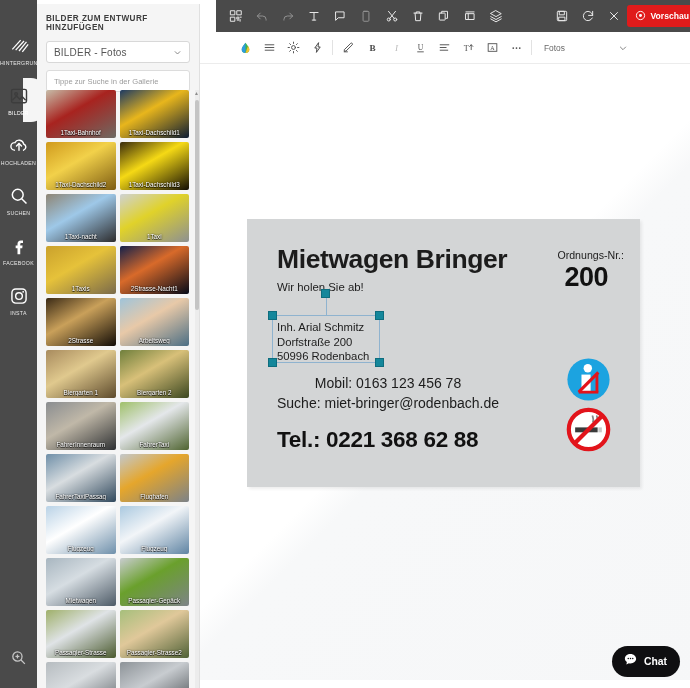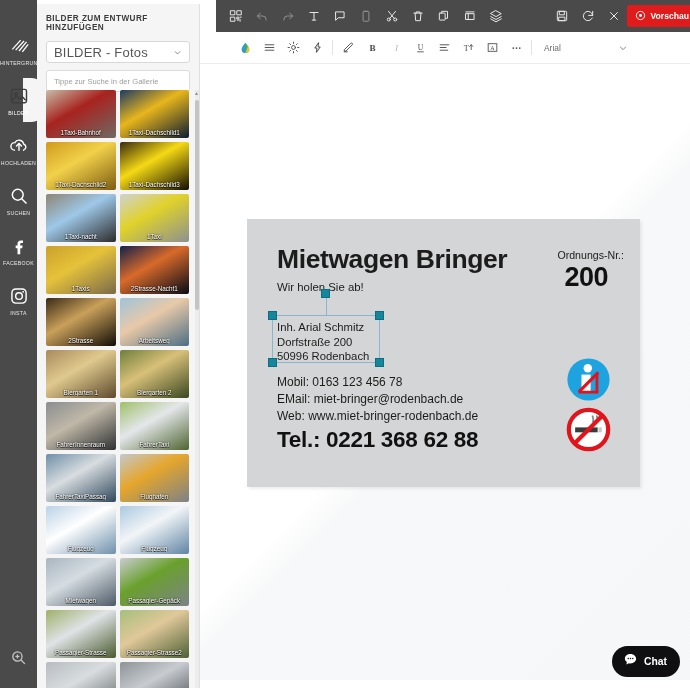--- a/index.html
+++ b/index.html
@@ -45,21 +45,21 @@
   .panel-title {
     font-size: 8.2px; font-weight: bold; color: #3d3d3d; letter-spacing: .45px;
     padding: 10px 8px 9px 9px; text-transform: uppercase;
   }
   .panel-select {
     margin: 0 9px 7px 9px; height: 22px; background:#fff;
     border: 1px solid #d8d8d8; border-radius: 3px;
     display:flex; align-items:center; justify-content:space-between;
     padding: 0 7px; cursor:pointer;
   }
-  .panel-select span.sel-label { font-size: 13px; color:#555; letter-spacing:.2px; }
+  .panel-select span.sel-label { font-size: 10px; color:#555; letter-spacing:.2px; }
   .chev { width:9px; height:9px; }
   .chev svg { width:9px; height:9px; display:block; }
   .panel-search {
     margin: 0 9px 7px 9px; height: 22px; background:#fff;
     border: 1px solid #dcdcdc; border-radius: 3px;
     display:flex; align-items:center; padding: 0 7px;
   }
   .panel-search .ph { font-size: 7.6px; color:#9b9b9b; }
 
   .gallery {
@@ -153,21 +153,21 @@
   .ord-num {
     position:absolute; right: 32px; top: 43px;
     font-size: 27px; font-weight:bold; color:#111; letter-spacing:-.5px;
   }
   .addr-block {
     position:absolute; left: 30px; top: 101px;
     font-size: 11.3px; line-height: 1.30; color:#1c1c1c; white-space:nowrap;
   }
   .contact-block {
     position:absolute; left: 30px; top: 155px;
-    font-size: 12px; line-height: 1.40; color:#1c1c1c; white-space:nowrap;
+    font-size: 14px; line-height: 1.40; color:#1c1c1c; white-space:nowrap;text-align:center;
   }
   .tel-line {
     position:absolute; left: 30px; top: 208px;
     font-size: 22.5px; font-weight:bold; color:#111; letter-spacing:-.3px; white-space:nowrap;
   }
   .badge-seat { position:absolute; right: 29px; top: 138px; width: 45px; height:45px; }
   .badge-smoke { position:absolute; right: 29px; top: 188px; width: 45px; height:45px; }
   .badge-seat svg, .badge-smoke svg { width:45px; height:45px; display:block; }
 
   
@@ -554,21 +554,21 @@
         </div>
         <div class="tb2-ico">
           <svg viewBox="0 0 24 24" fill="#4a4a4a">
             <circle cx="6" cy="13" r="1.6"></circle>
             <circle cx="12" cy="13" r="1.6"></circle>
             <circle cx="18" cy="13" r="1.6"></circle>
           </svg>
         </div>
       </div>
     <div class="tb2-sep"></div>
-    <div class="font-name">Arial</div>
+    <div class="font-name">Fotos</div>
     <div class="font-chev">
       <svg viewBox="0 0 24 24" fill="none" stroke="#7a7a7a" stroke-width="2.2">
           <polyline points="5,9 12,16 19,9"></polyline>
         </svg>
     </div>
   </div>
 
   <div class="canvas-area">
     <div class="card">
 
@@ -578,22 +578,21 @@
       <div class="ord-label">Ordnungs-Nr.:</div>
       <div class="ord-num">200</div>
 
       <div class="addr-block" id="addr-block">
           <div>Inh. Arial Schmitz</div>
           <div>Dorfstraße 200</div>
           <div>50996 Rodenbach</div>
         </div>
       <div class="contact-block" id="contact-block">
           <div>Mobil: 0163 123 456 78</div>
-          <div>EMail: miet-bringer@rodenbach.de</div>
-          <div>Web: www.miet-bringer-rodenbach.de</div>
+          <div>Suche: miet-bringer@rodenbach.de</div>
         </div>
       <div class="tel-line">Tel.: 0221 368 62 88</div>
 
       <div class="badge-seat">
         <svg viewBox="0 0 64 64">
           <circle cx="32" cy="32" r="30" fill="#1ca3e0"></circle>
           <circle cx="31" cy="16" r="6" fill="#fff"></circle>
           <path d="M22 25 h13 v24 h-13 z" fill="#fff"></path>
           <path d="M18 50 h28" stroke="#e2141b" stroke-width="4" fill="none"></path>
           <path d="M18 50 L46 22" stroke="#e2141b" stroke-width="4.5" fill="none"></path>

